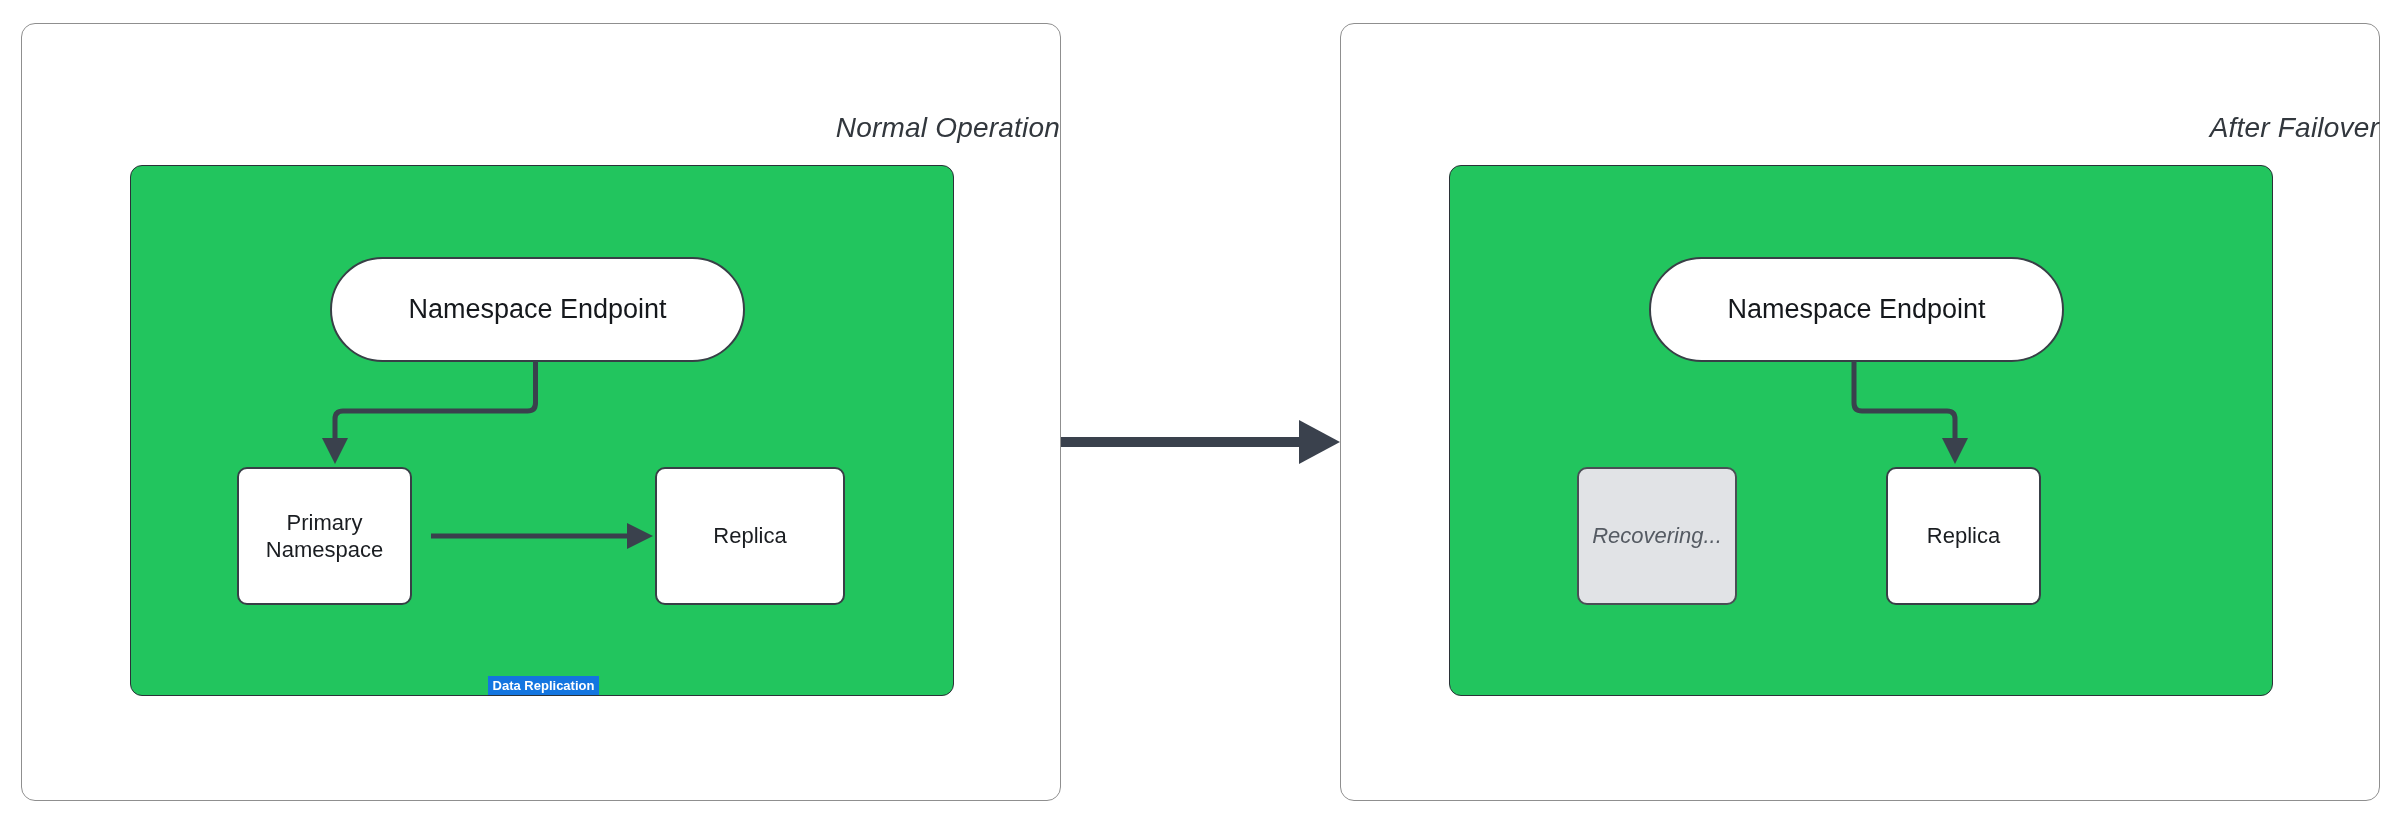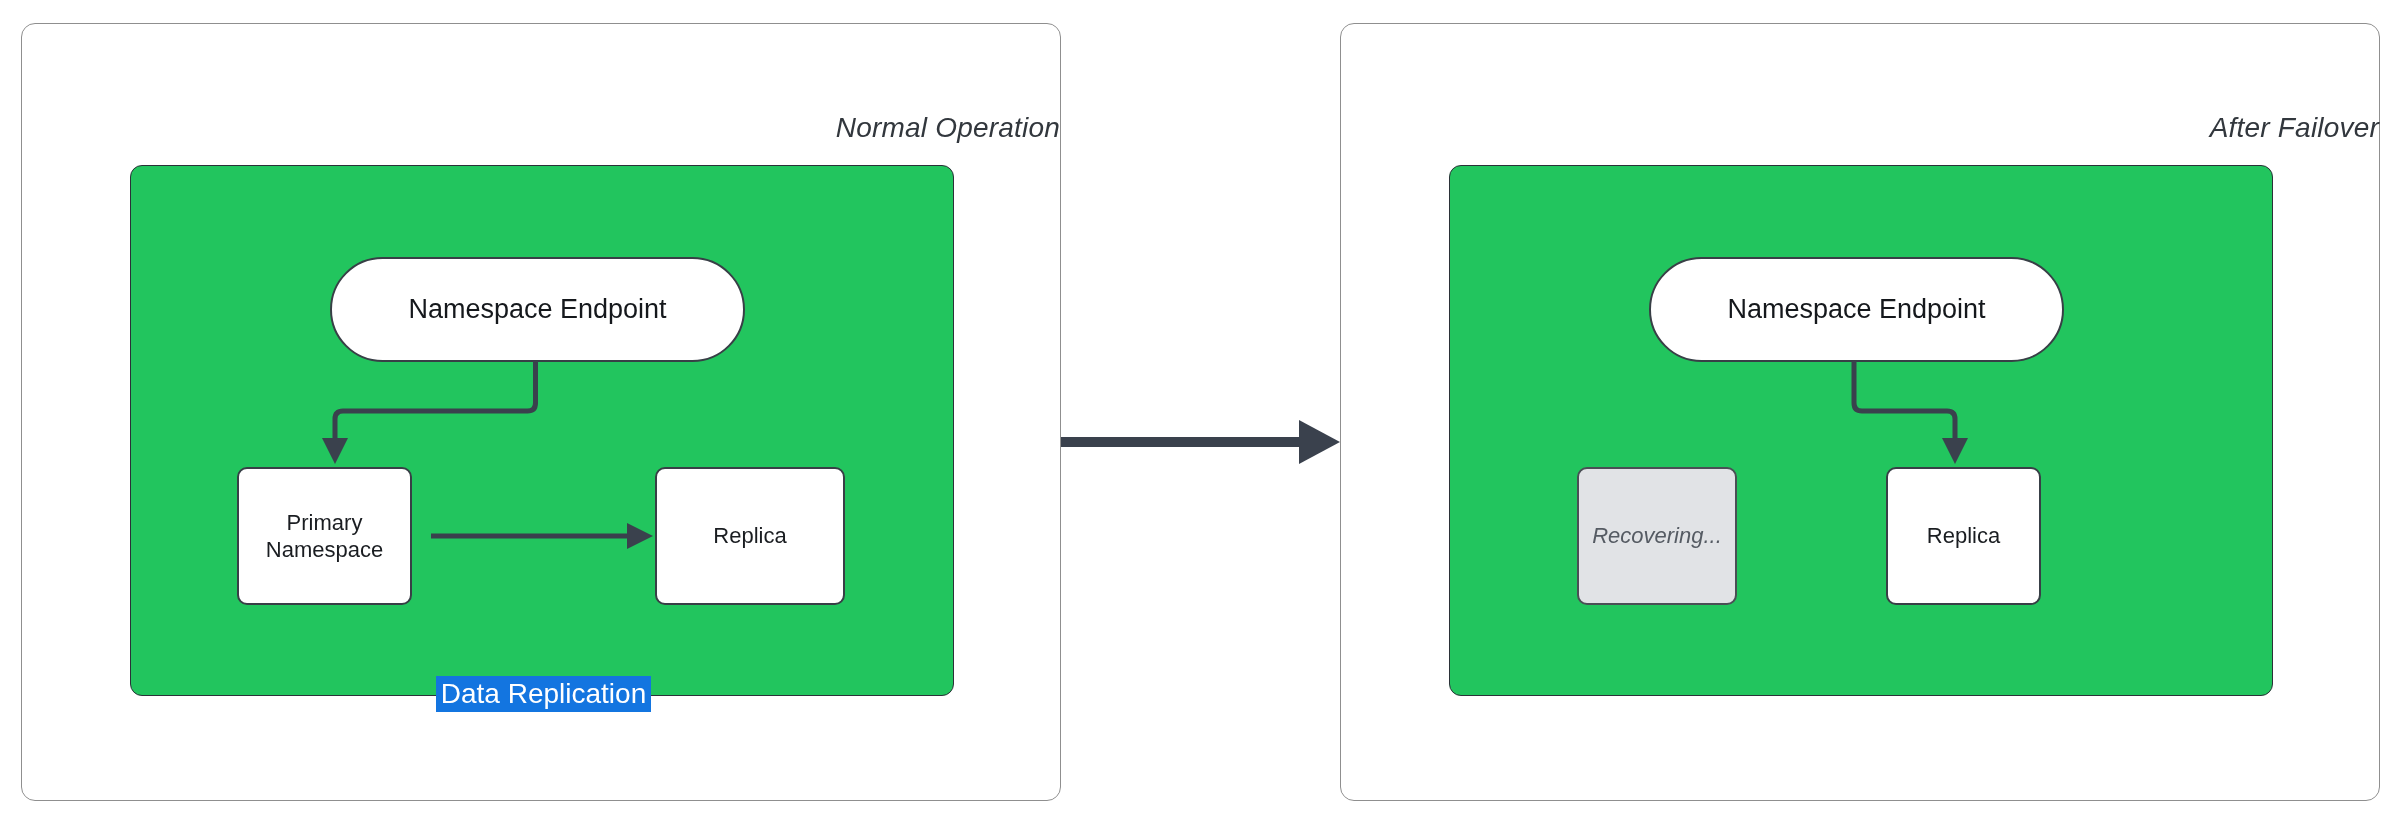--- a/index.html
+++ b/index.html
@@ -50,21 +50,21 @@
     border-color:#4a4f55;
     margin-left:20px;
   }
   .node.replica-r{left:436px;width:155px;}
   .edge-label{
     position:absolute;top:510px;left:301px;width:223px;
     display:flex;align-items:center;justify-content:center;
     pointer-events:none;
   }
   .edge-label span{
-    background:#1375e0;color:#ffffff;font-weight:normal;font-size:28px;
+    background:#1375e0;color:#ffffff;font-weight:bold;font-size:13px;
     padding:2px 5px;white-space:nowrap;
   }
   .failover-label{
     position:absolute;top:399px;left:1061px;width:279px;
     text-align:center;font-size:26px;color:#15181c;
   }
   .wires{position:absolute;left:0;top:0;pointer-events:none;}
 </style>
 </head>
 <body>

